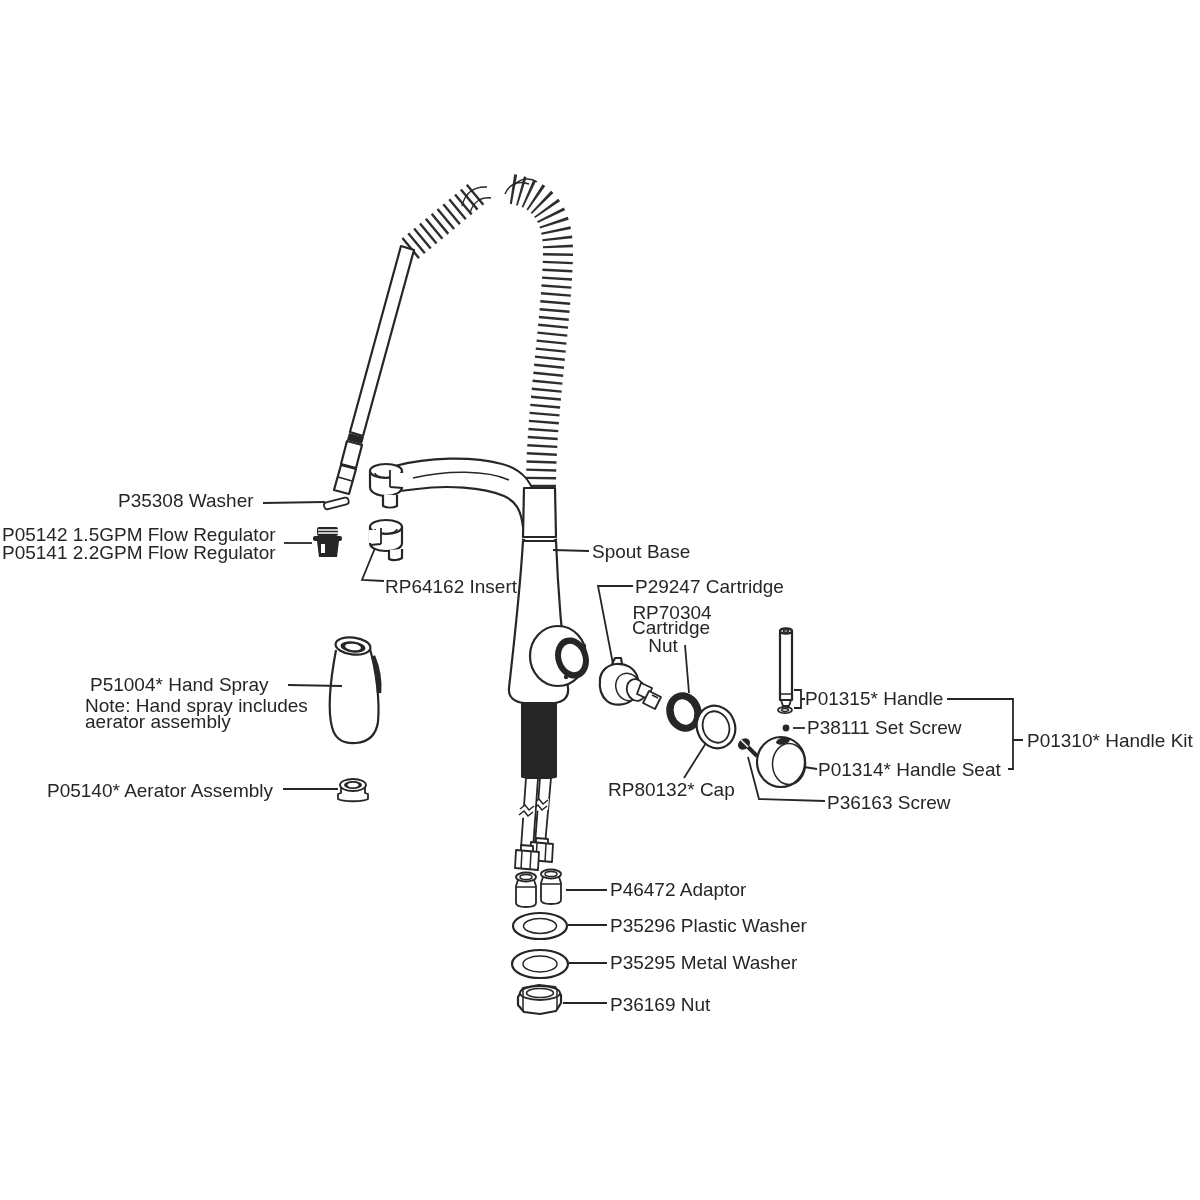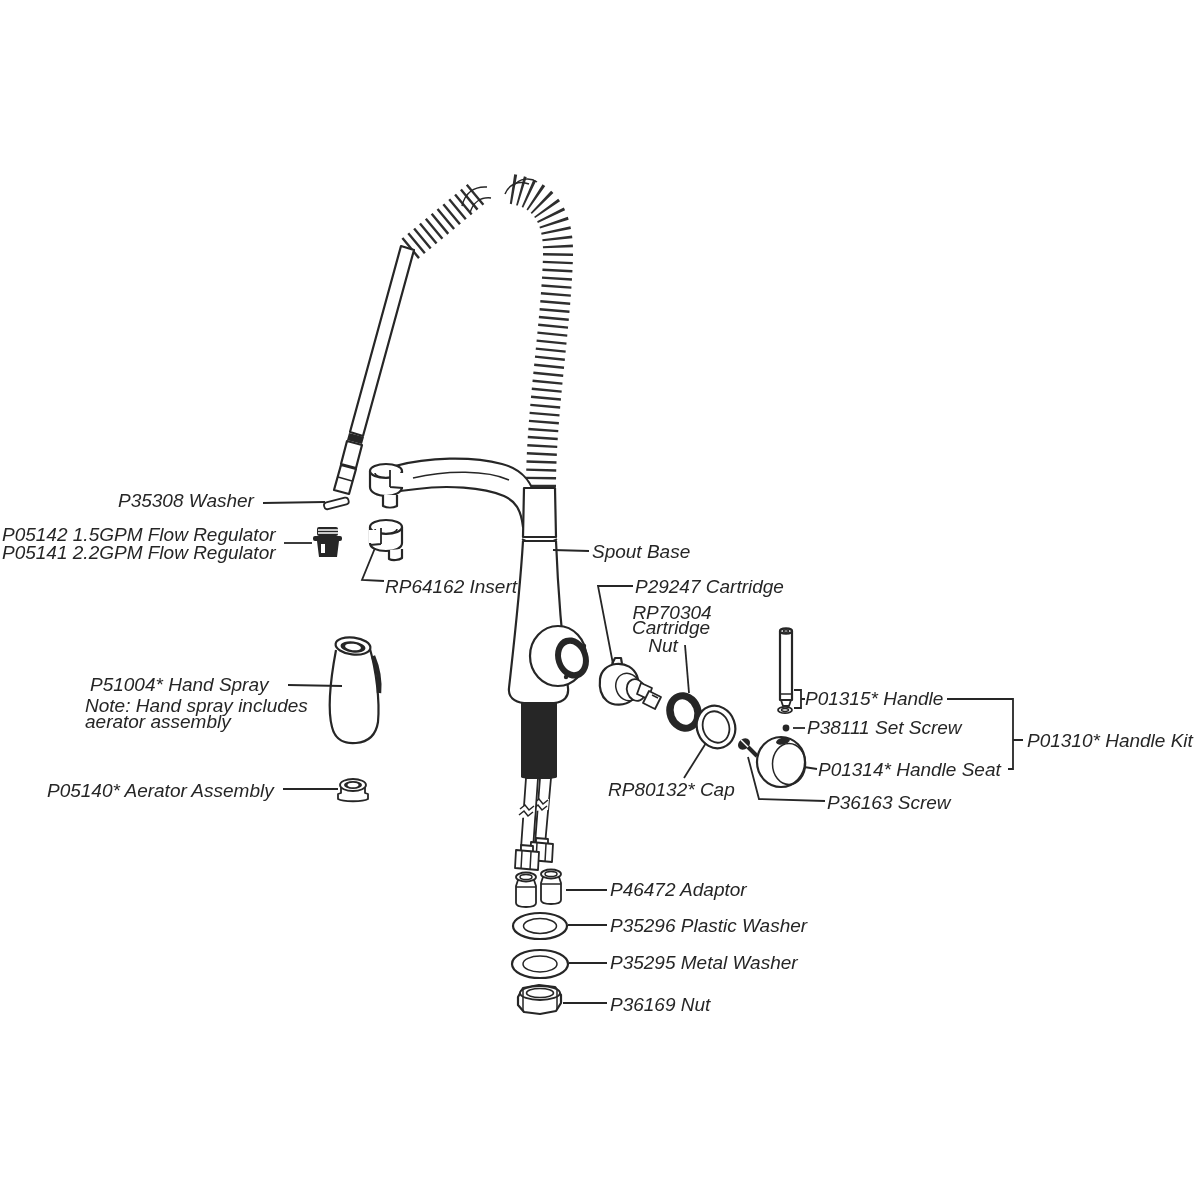--- a/index.html
+++ b/index.html
@@ -1,17 +1,17 @@
 <!DOCTYPE html>
 <html style="--ink: #262626; --background: #ffffff;"><head>
 <meta charset="utf-8">
 <style>
   :root { --ink:#262626; --background:#ffffff; }
   html,body { margin:0; padding:0; background:var(--background); }
-  .stage { width:1200px; height:1200px; position:relative; background:var(--background);font-style:italic; }
+  .stage { width:1200px; height:1200px; position:relative; background:var(--background); }
   svg { display:block; }
   svg text {
     font-family:"Liberation Sans", sans-serif;
     font-size:19px;
     fill:var(--ink);
   }
   .w  { fill:#ffffff; stroke:var(--ink); stroke-width:2.2; stroke-linejoin:round; }
   .w2 { fill:#ffffff; stroke:var(--ink); stroke-width:1.8; stroke-linejoin:round; }
   .k  { fill:var(--ink); stroke:none; }
   .ln { fill:none; stroke:var(--ink); stroke-width:1.8; }

